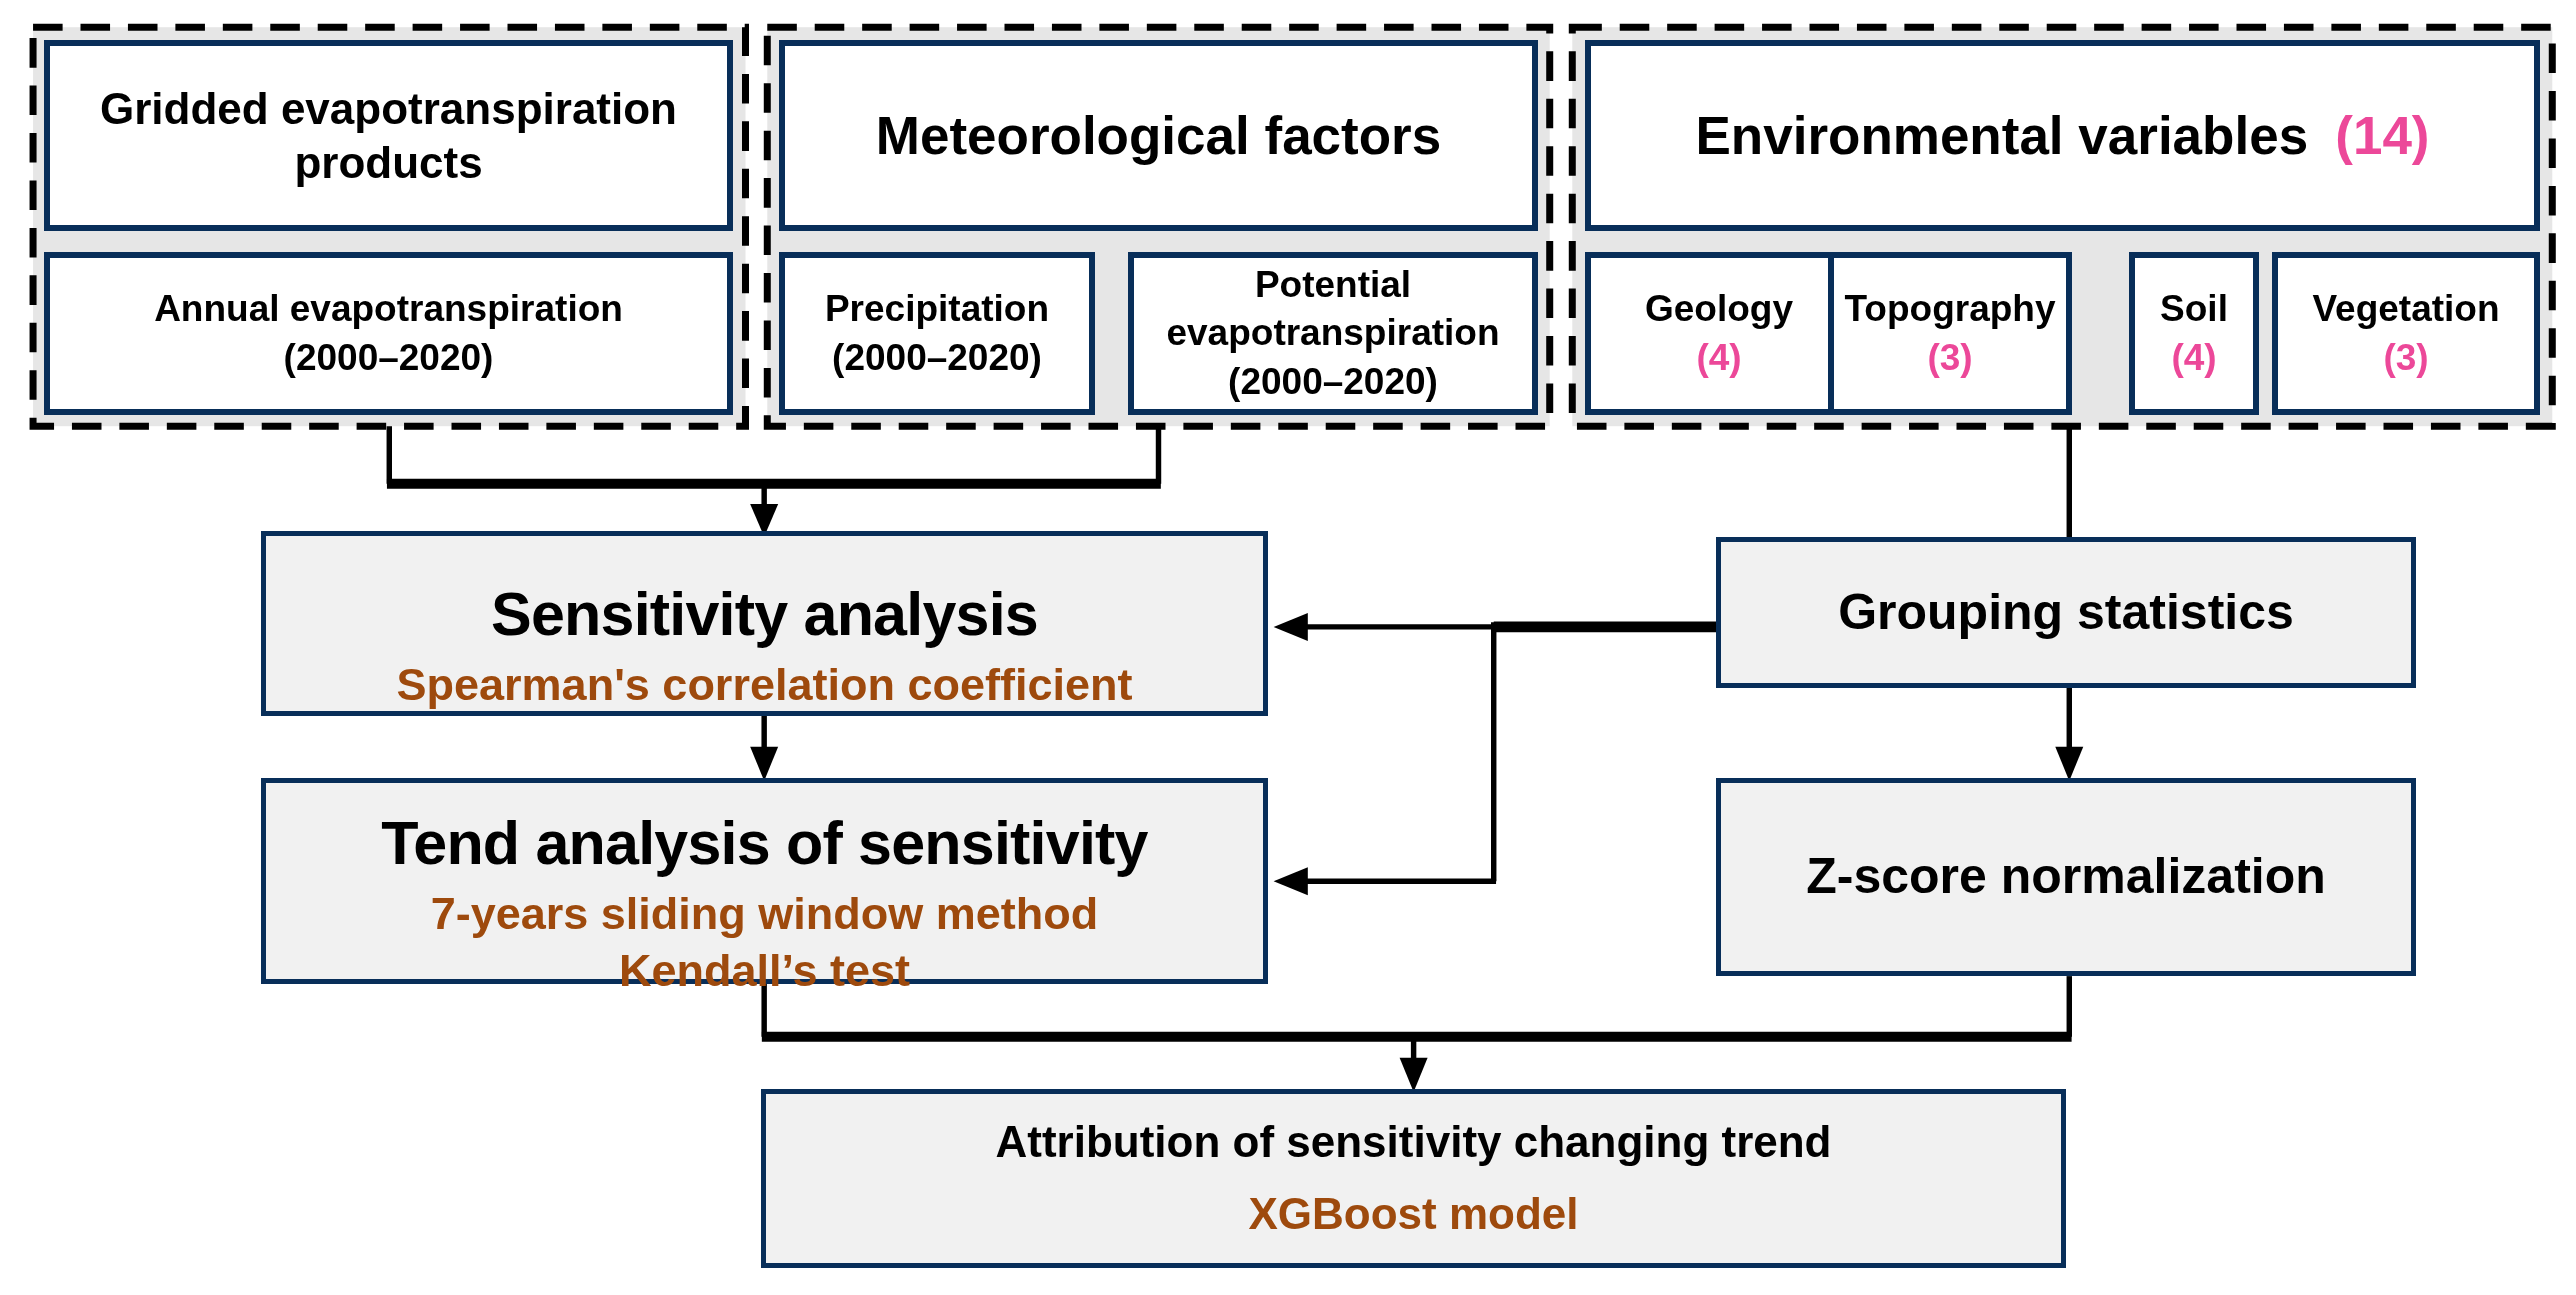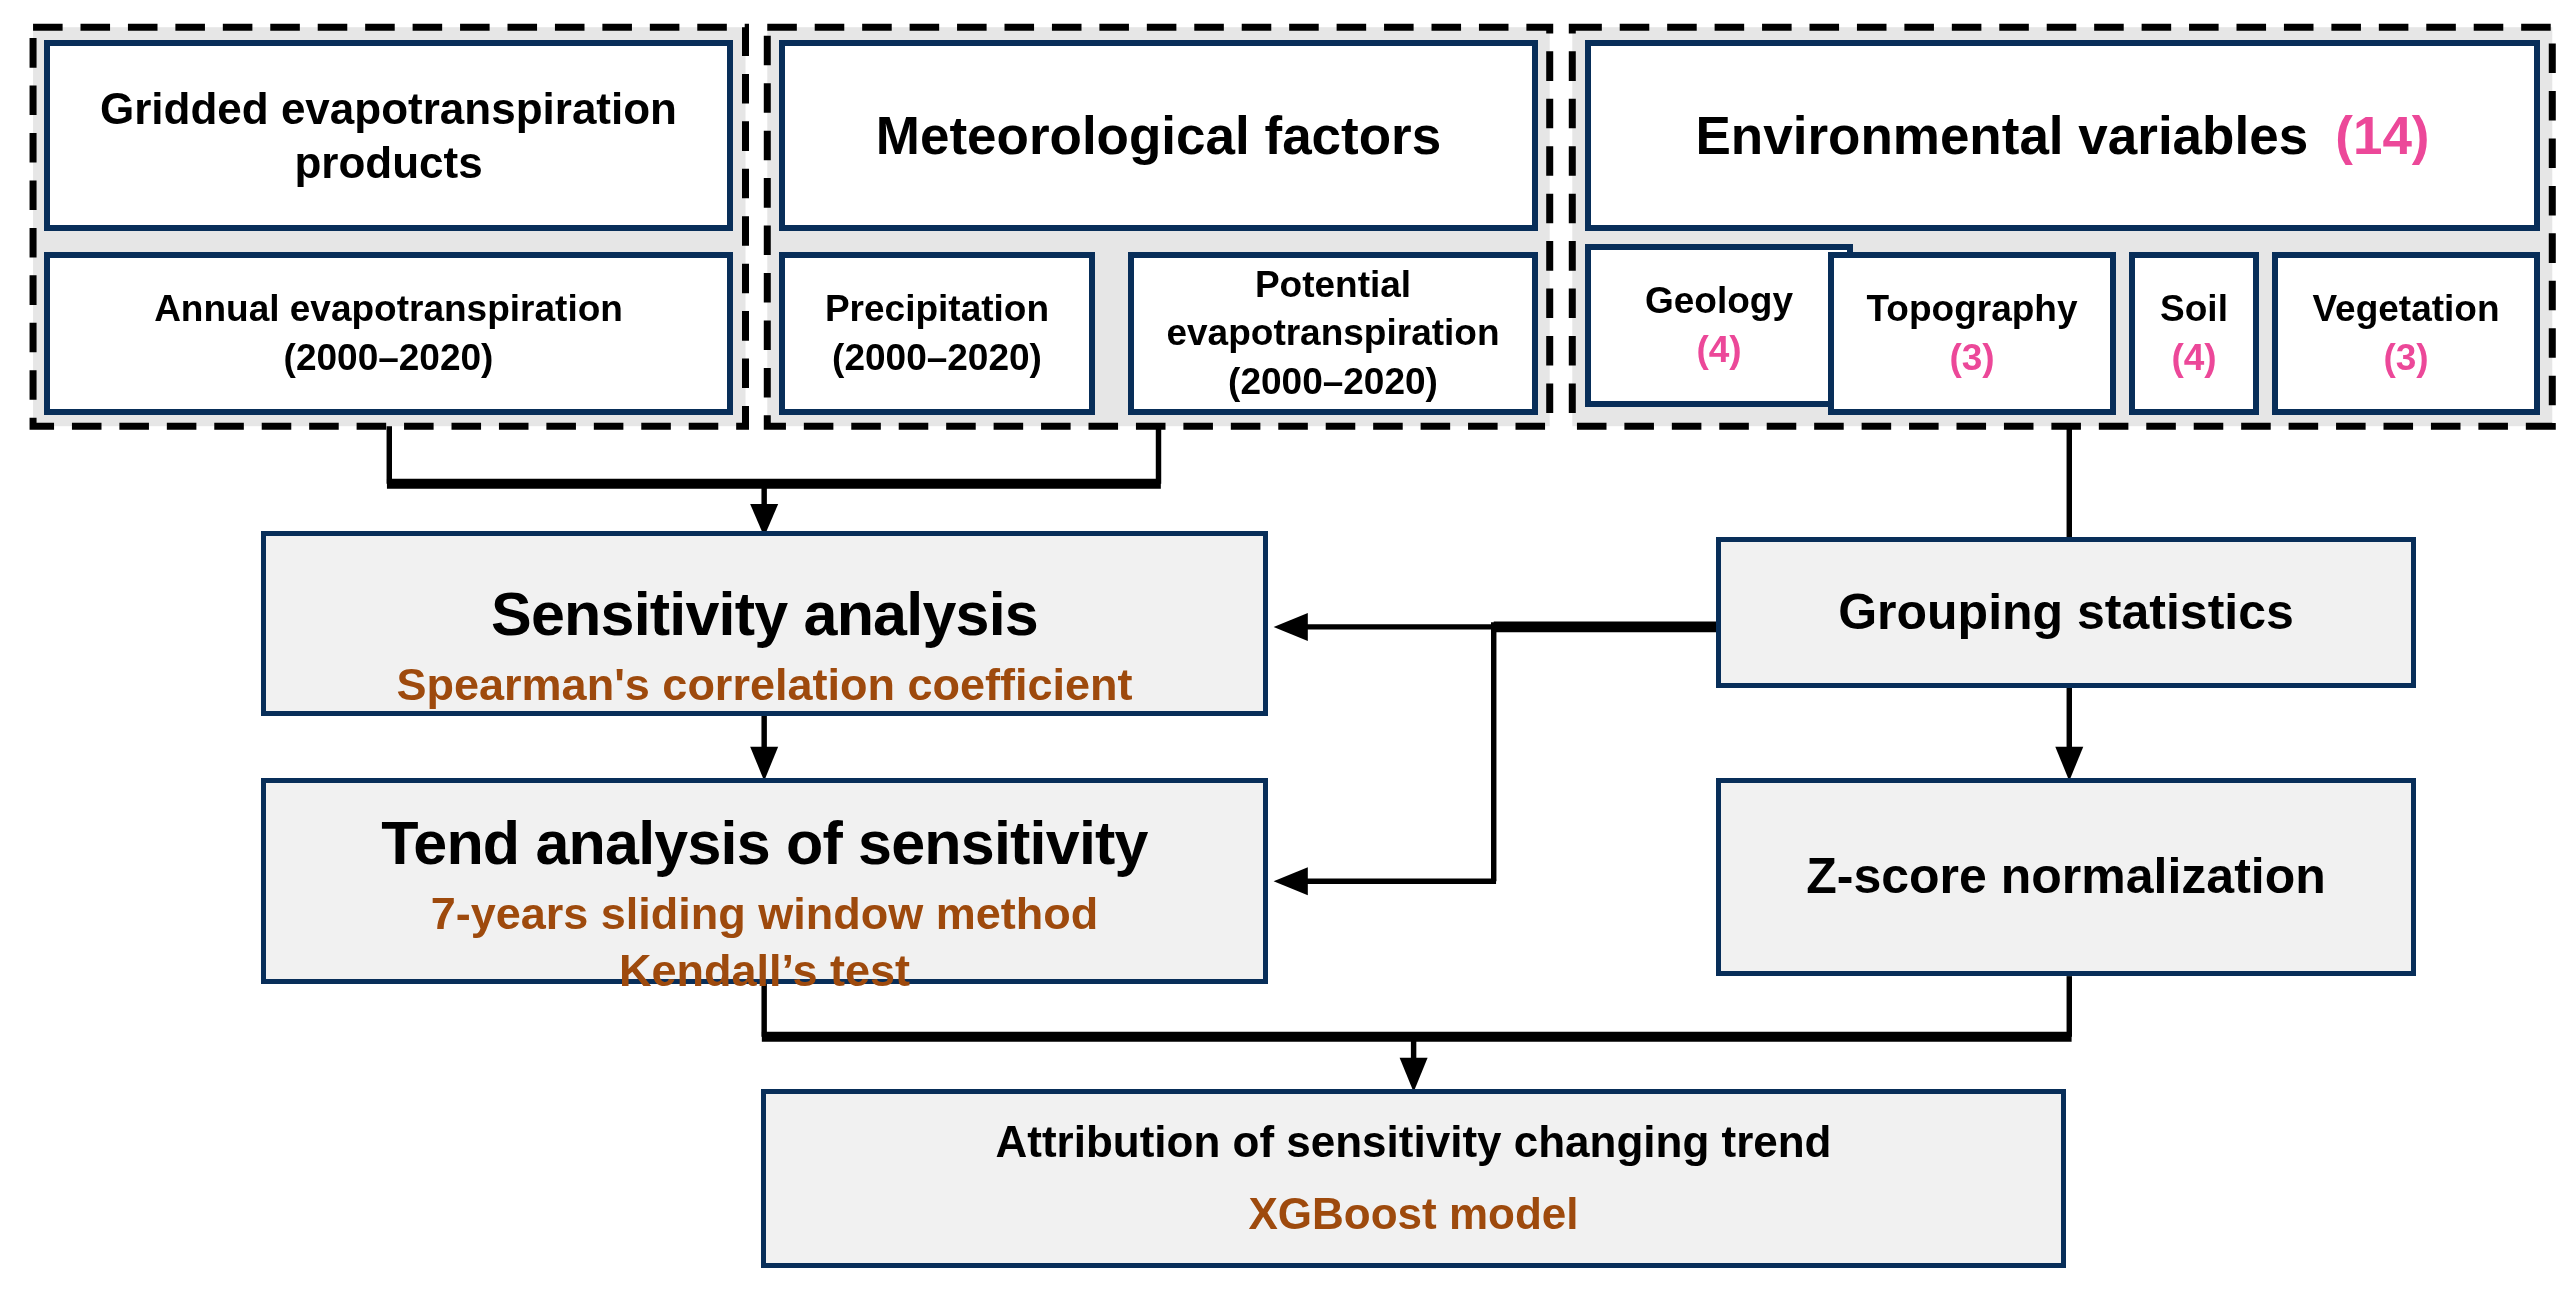--- a/index.html
+++ b/index.html
@@ -109,25 +109,25 @@
     <div>(2000–2020)</div>
   </div>
 
   <div class="wbox hdr-lg" style="left:1585px;top:40px;width:955px;height:191px">
     <div>
       <span>Environmental variables</span>
       <span class="count" style="margin-left:12.4px;">(14)</span>
     </div>
   </div>
 
-  <div class="wbox sub-txt" style="left:1585px;top:244px;width:268px;height:163px">
+  <div class="wbox sub-txt" style="left:1585px;top:252px;width:268px;height:163px">
     <div>Geology</div>
     <div class="count">(4)</div>
   </div>
-  <div class="wbox sub-txt" style="left:1828px;top:252px;width:288px;height:163px">
+  <div class="wbox sub-txt" style="left:1828px;top:252px;width:244px;height:163px">
     <div>Topography</div>
     <div class="count">(3)</div>
   </div>
   <div class="wbox sub-txt" style="left:2129px;top:252px;width:130px;height:163px">
     <div>Soil</div>
     <div class="count">(4)</div>
   </div>
   <div class="wbox sub-txt" style="left:2272px;top:252px;width:268px;height:163px">
     <div>Vegetation</div>
     <div class="count">(3)</div>

